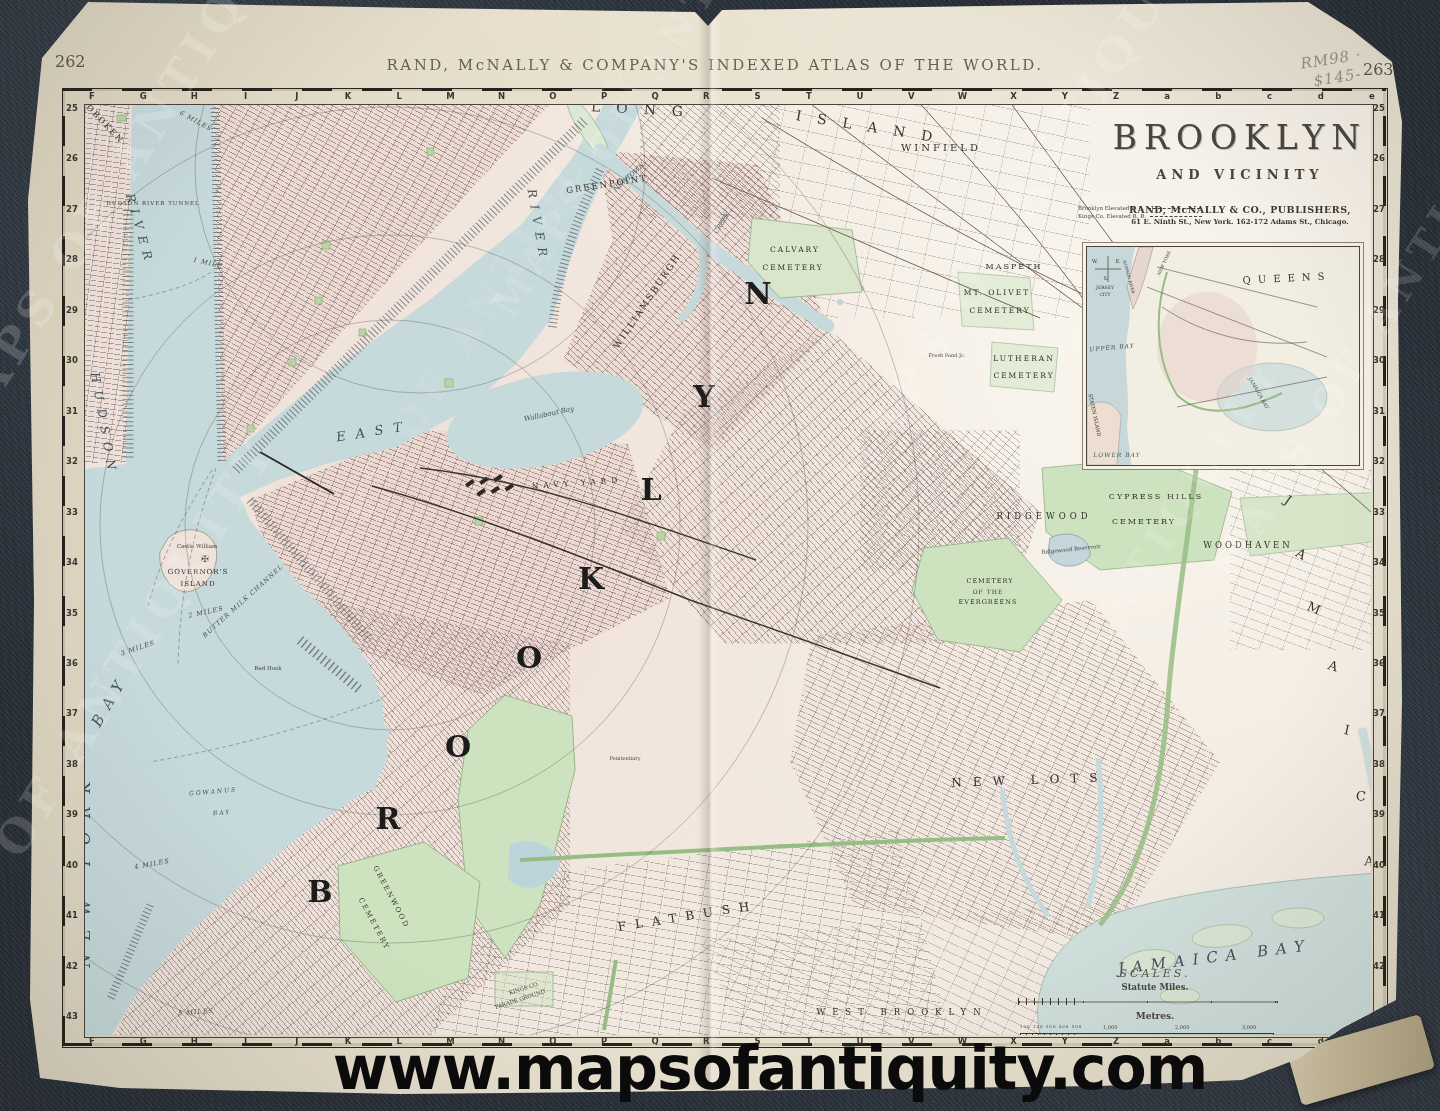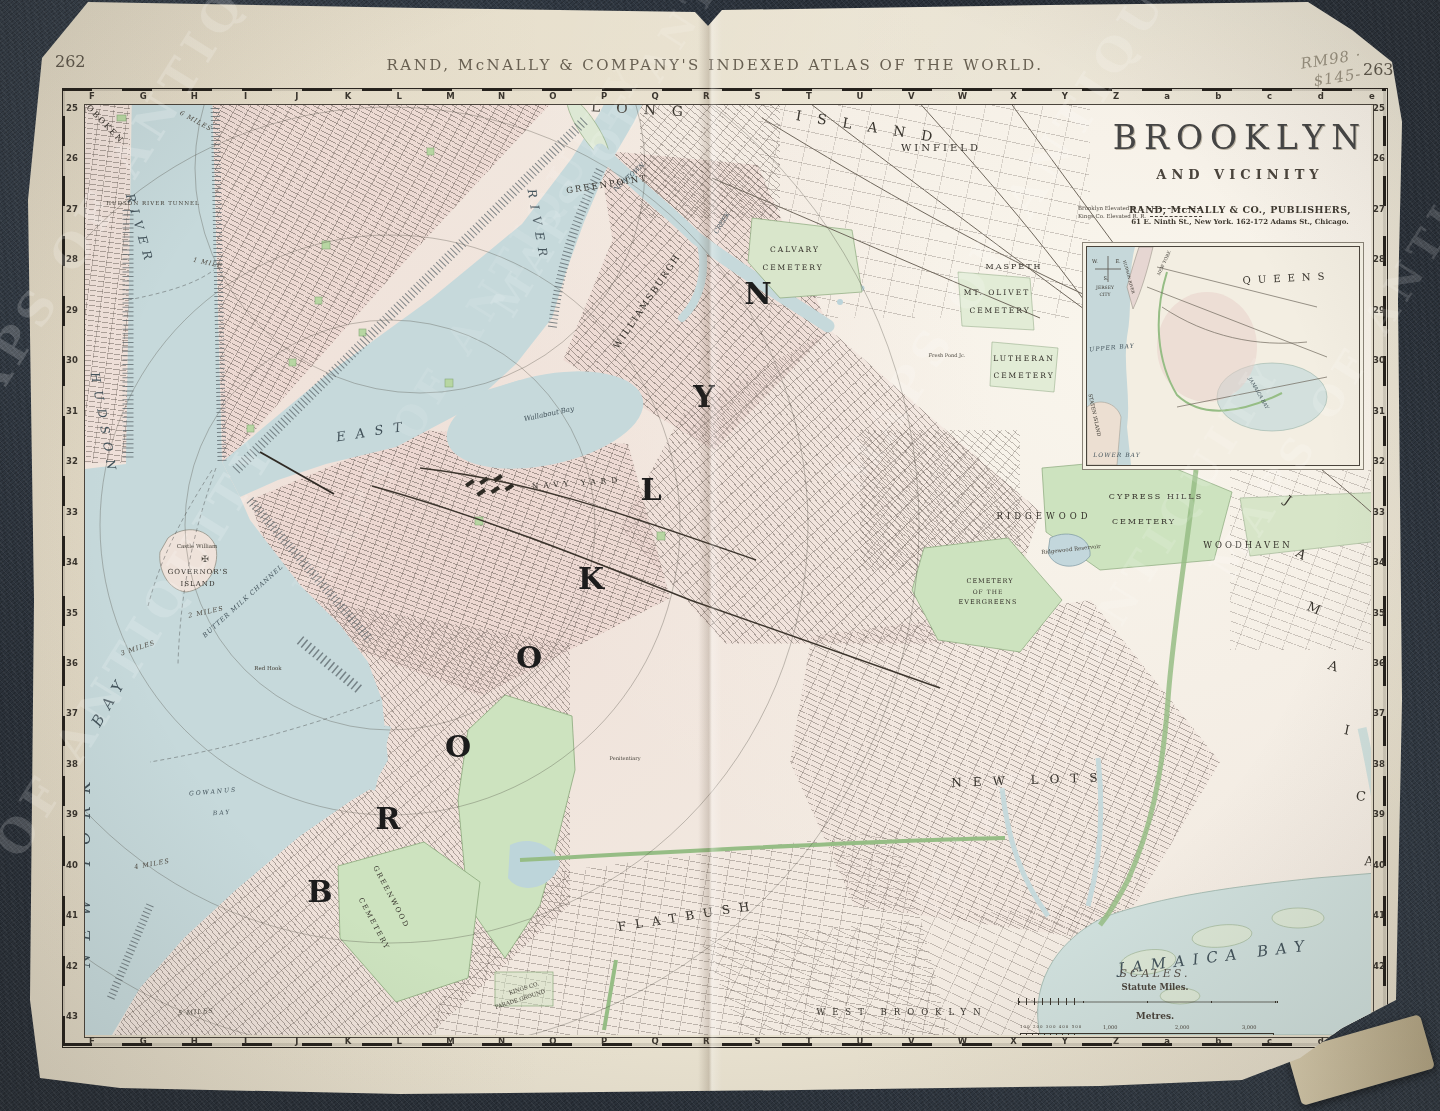--- a/index.html
+++ b/index.html
@@ -450,14 +450,15 @@
 
   <div id="ghost-layer" style="position:absolute;inset:0;pointer-events:none;z-index:40;">
       <span class="lbl ghost" style="left: 135px; top: 150px; font-size: 46px; letter-spacing: 8px; transform: translate(-50%, -50%) rotate(-58deg); opacity: 0.2;">MAPS OF ANTIQUITY</span>
       <span class="lbl ghost" style="left: 660px; top: 58px; font-size: 38px; letter-spacing: 8px; transform: translate(-50%, -50%) rotate(-58deg); opacity: 0.14;">MAPS OF ANTIQUITY</span>
       <span class="lbl ghost" style="left: 1030px; top: 190px; font-size: 46px; letter-spacing: 8px; transform: translate(-50%, -50%) rotate(-58deg); opacity: 0.18;">MAPS OF ANTIQUITY</span>
       <span class="lbl ghost" style="left: 80px; top: 735px; font-size: 46px; letter-spacing: 8px; transform: translate(-50%, -50%) rotate(-58deg); opacity: 0.18;">MAPS OF ANTIQUITY</span>
       <span class="lbl ghost" style="left: 468px; top: 330px; font-size: 40px; letter-spacing: 8px; transform: translate(-50%, -50%) rotate(-58deg); opacity: 0.1;">MAPS OF ANTIQUITY</span>
       <span class="lbl ghost" style="left: 1100px; top: 635px; font-size: 42px; letter-spacing: 8px; transform: translate(-50%, -50%) rotate(-58deg); opacity: 0.13;">MAPS OF ANTIQUITY</span>
       <span class="lbl ghost" style="left: 1385px; top: 310px; font-size: 40px; letter-spacing: 8px; transform: translate(-50%, -50%) rotate(-58deg); opacity: 0.16;">MAPS OF ANTIQUITY</span>
     </div>
+  <div id="wm-url">www.mapsofantiquity.com</div>
   <div id="vignette"></div>
 </div>
 
 </body></html>

